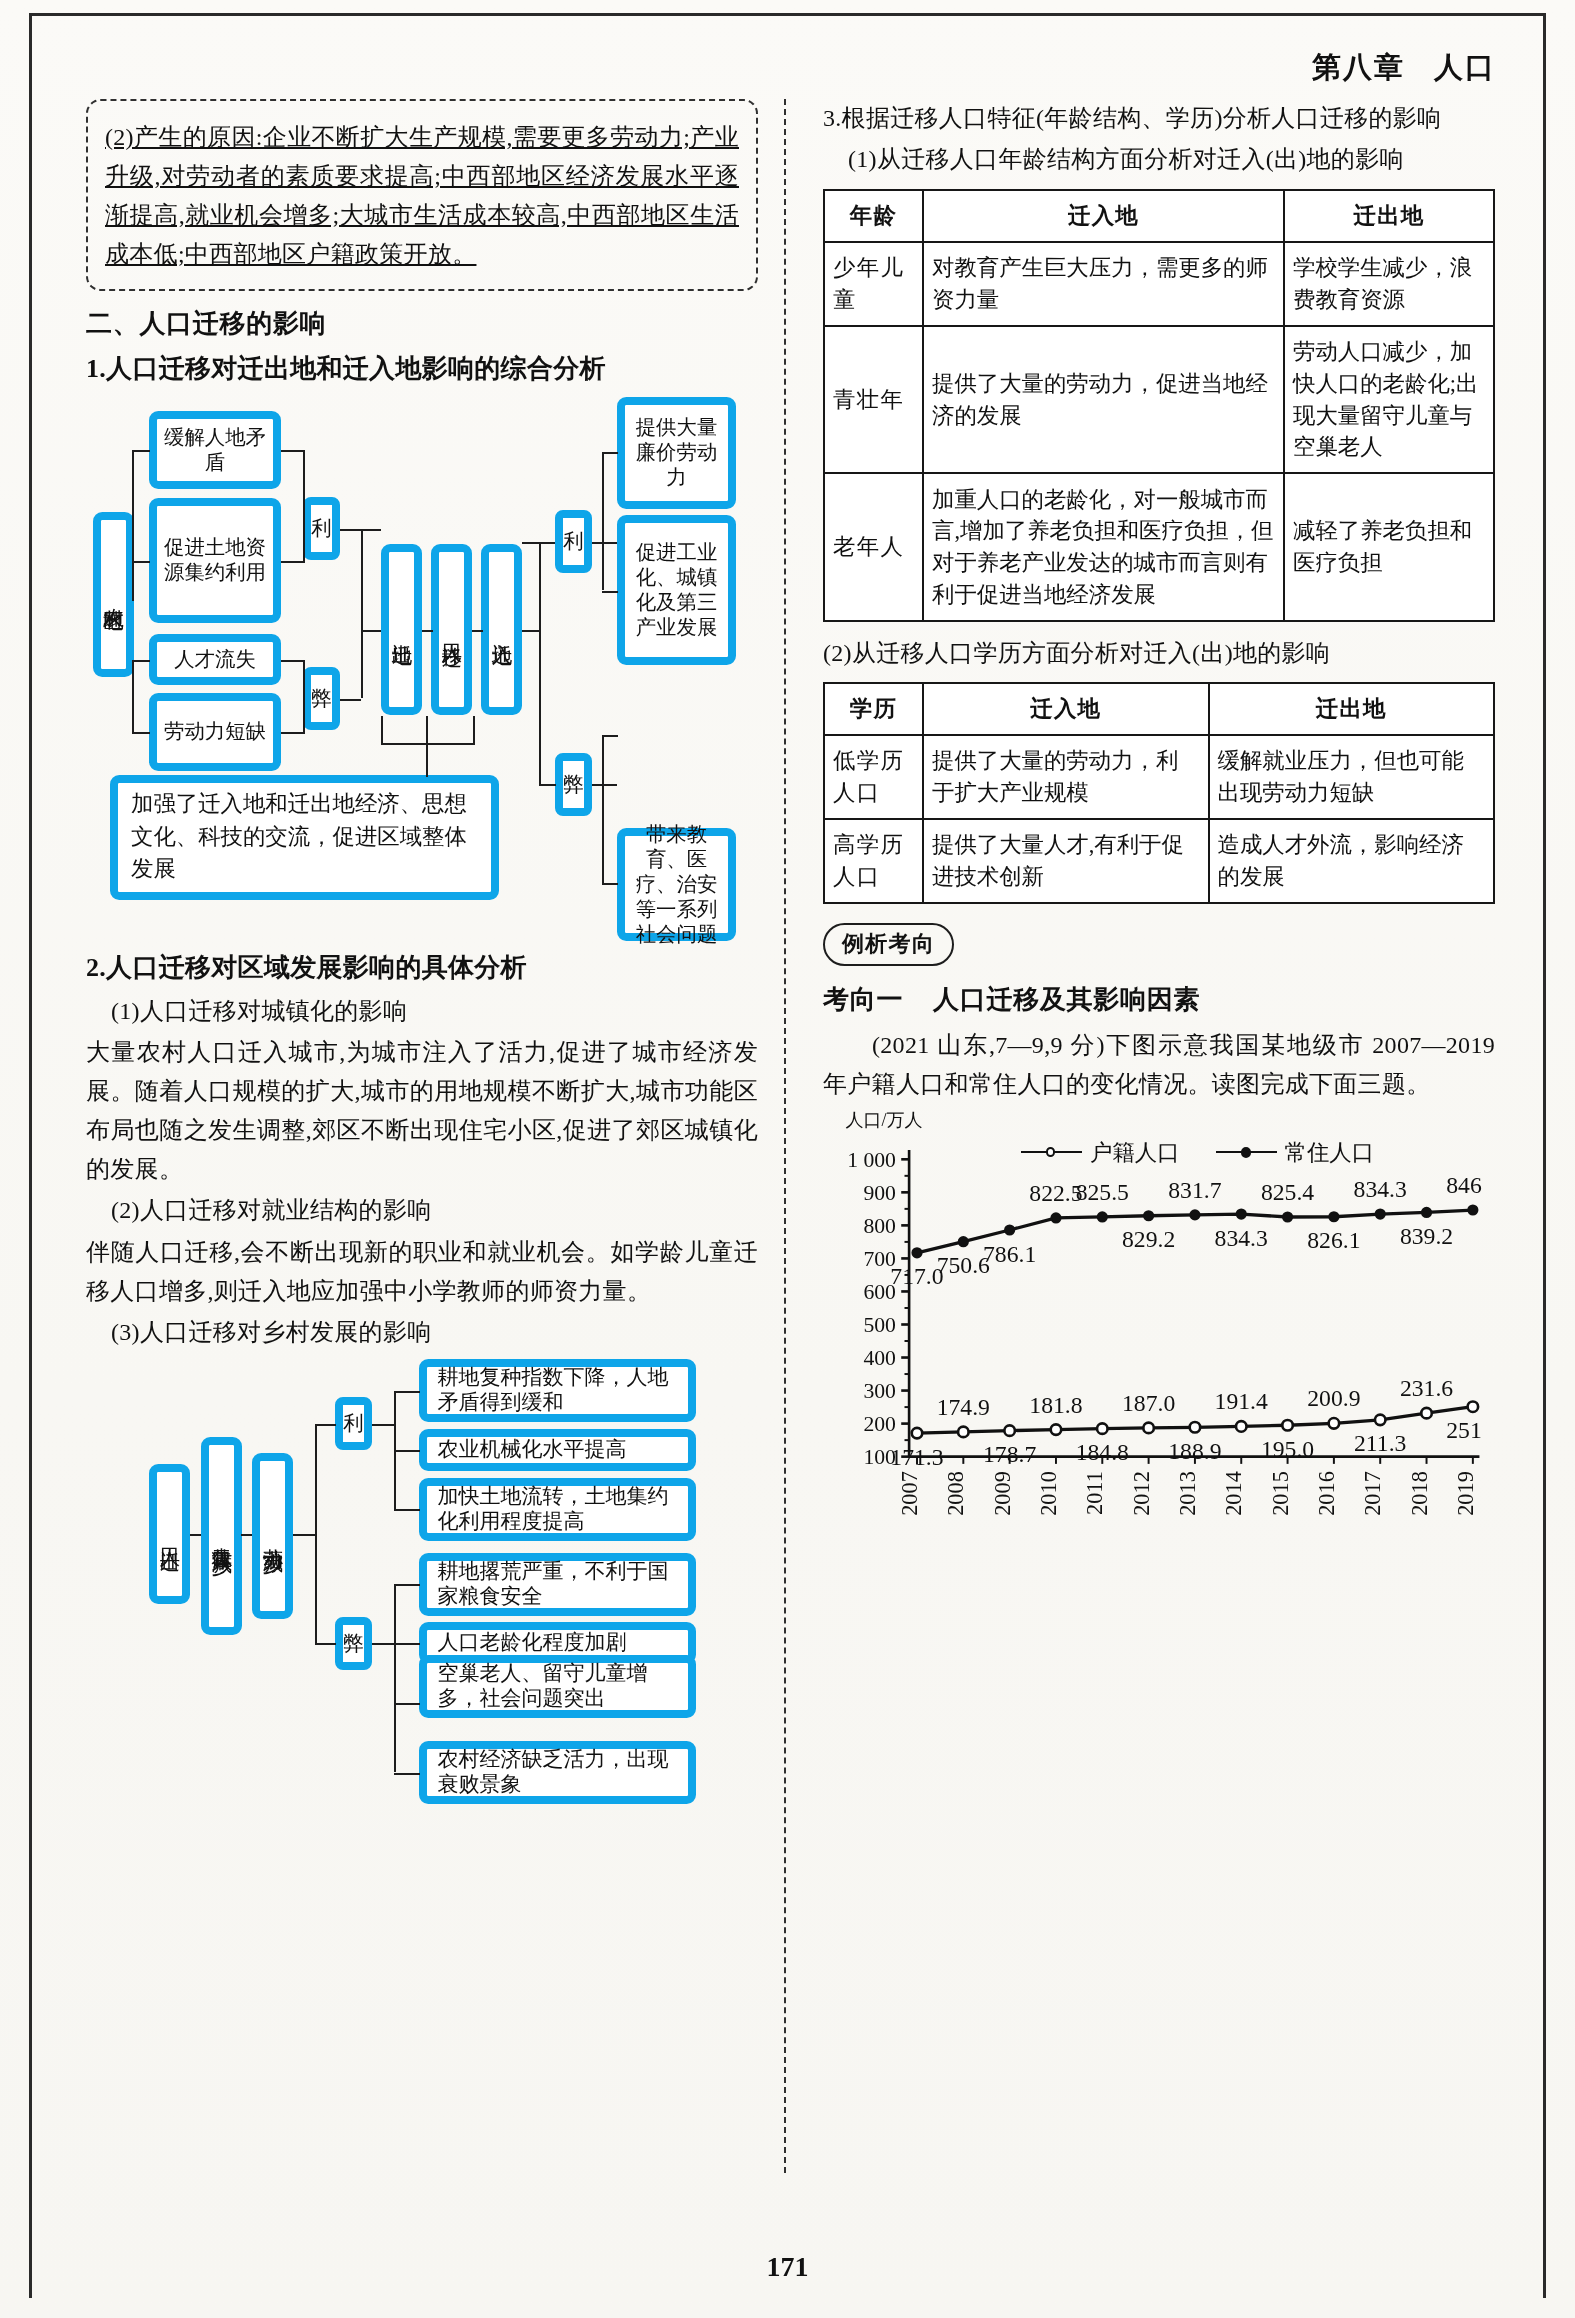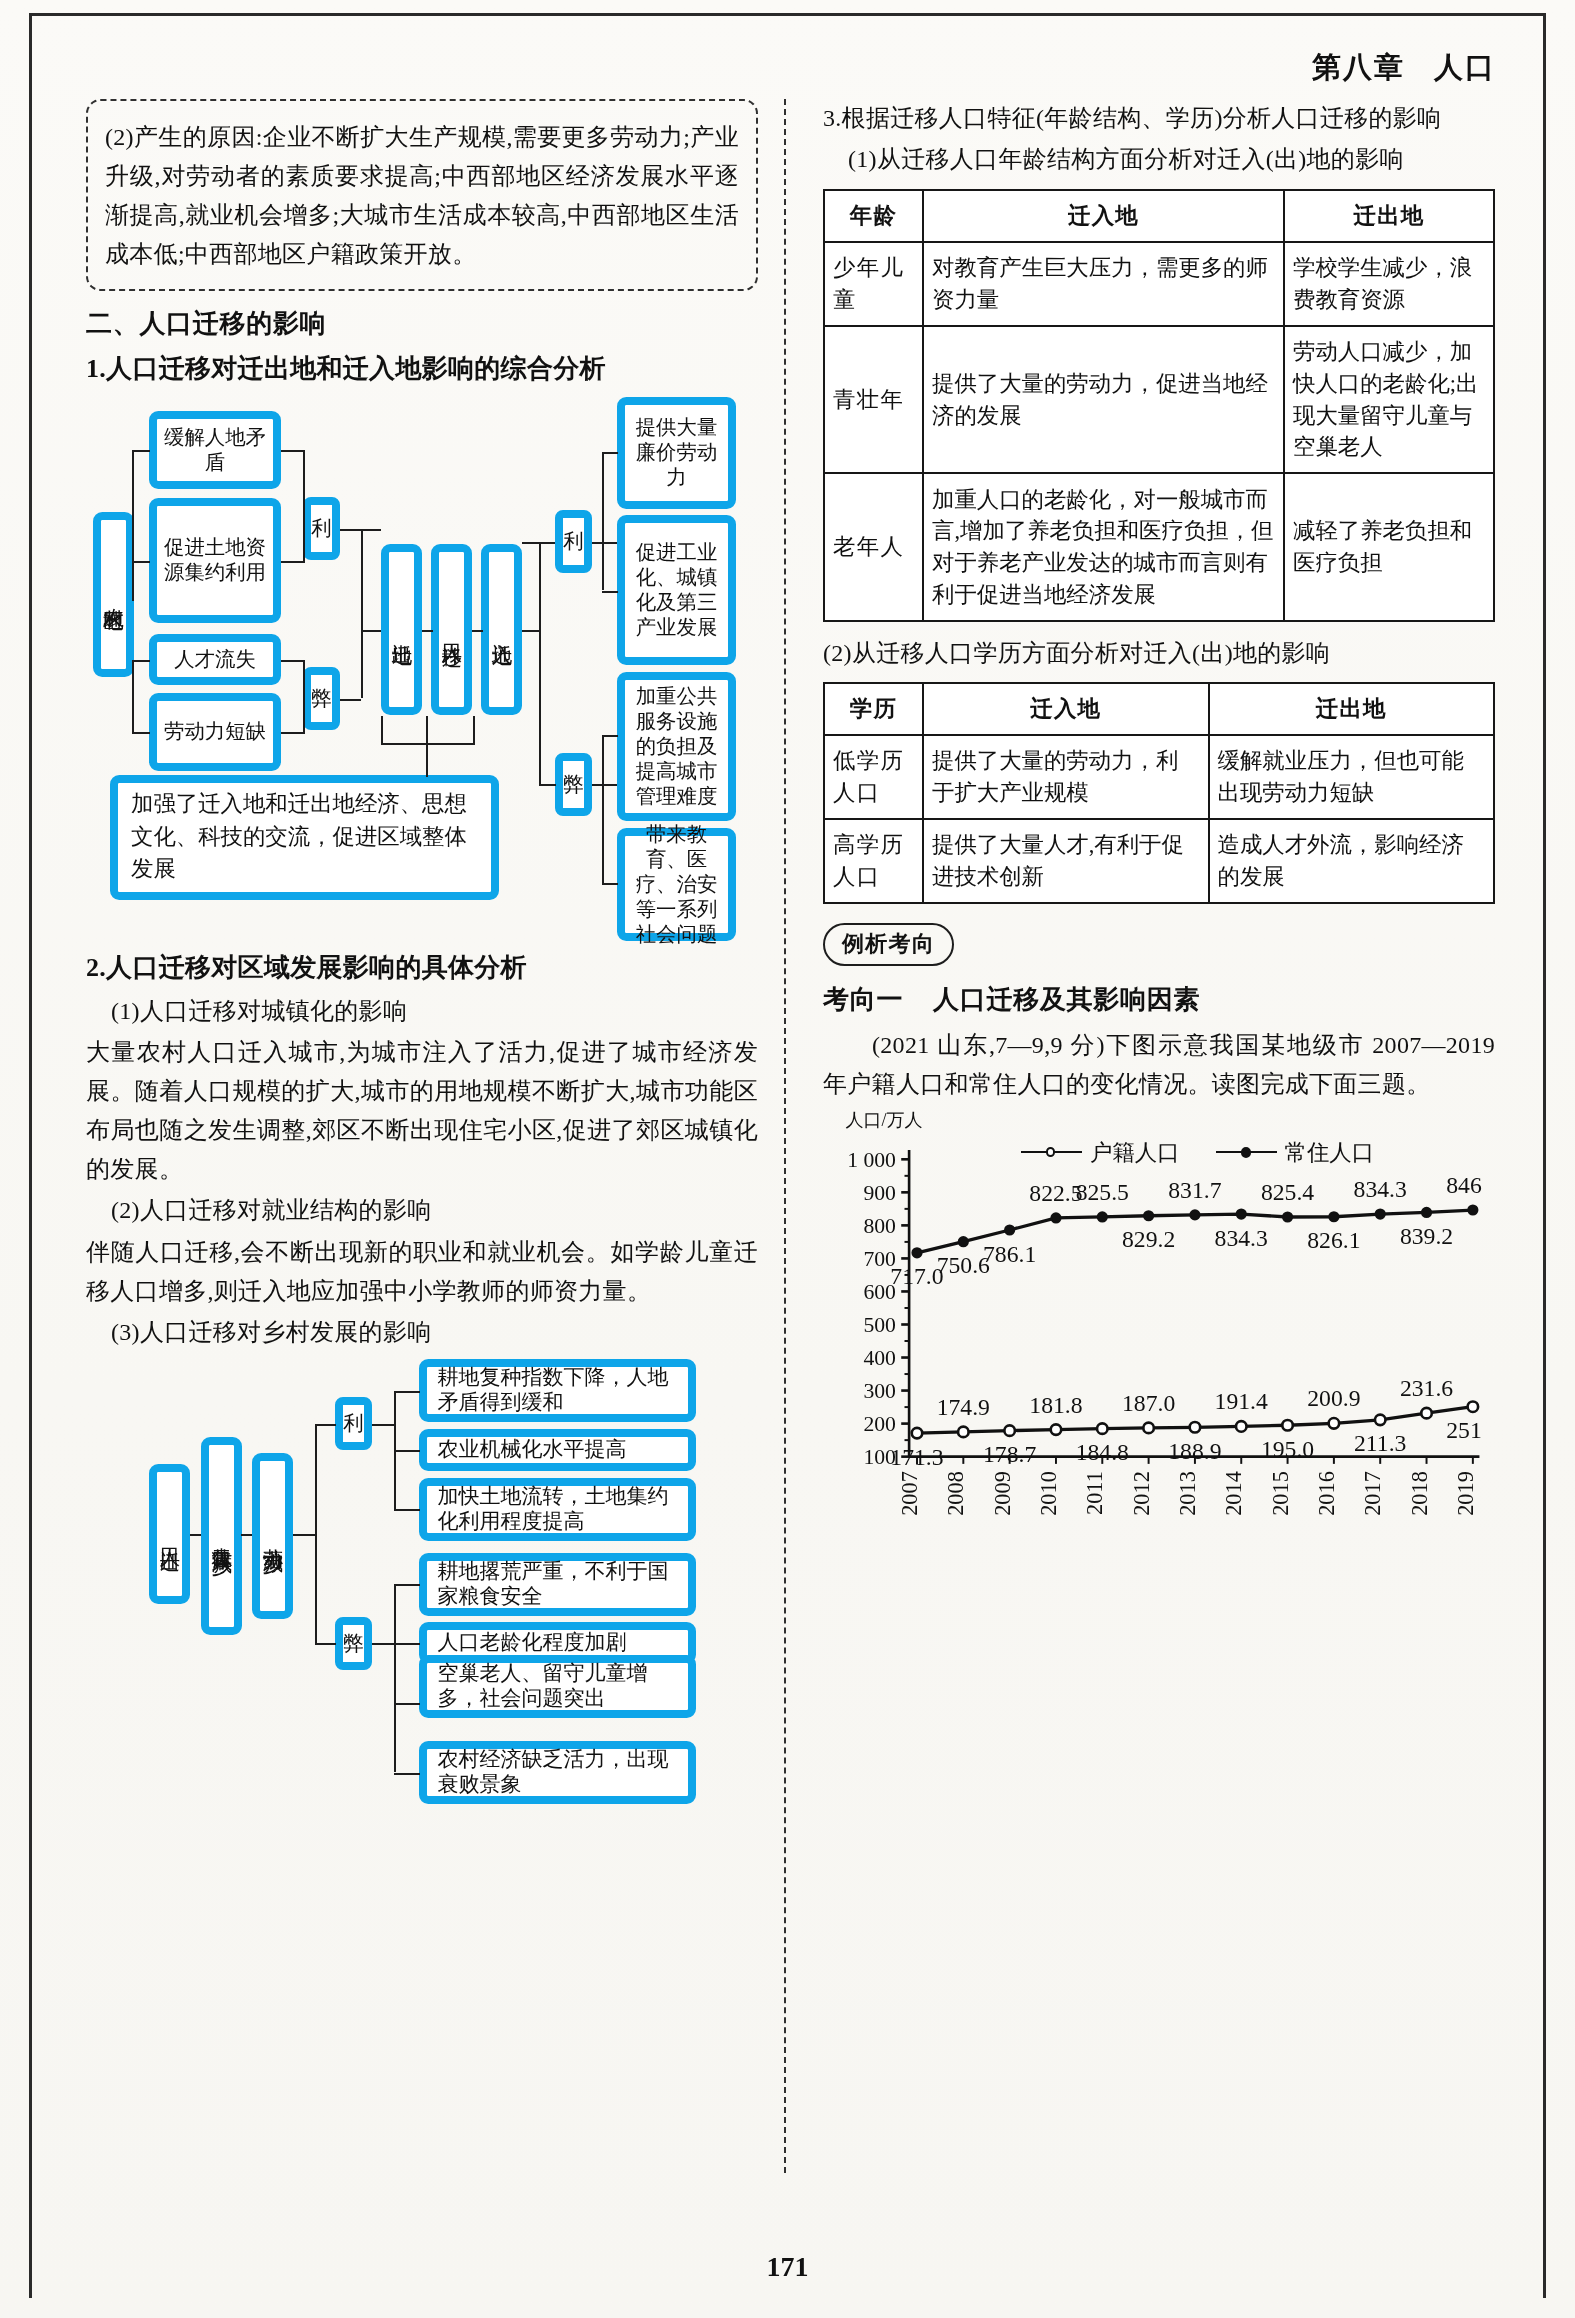--- a/index.html
+++ b/index.html
@@ -37,20 +37,21 @@
   .divider {
     position:absolute; left:784px; top:99px; width:0; height:2074px;
     border-left:2.6px dashed #2f2f2f;
   }
 
   .dashbox {
     border:2px dashed #303030;
     border-radius:14.5px;
     padding:17px 17px 13px 17px;
     margin-bottom:6.6px;
+    text-decoration:underline;
   }
   p.body {
     font-size:24px; line-height:1.62; margin:0 0 2.6px 0;
     text-align:justify; letter-spacing:0.3px;
   }
   p.ind2 { padding-left:25px; }
   h2.sec {
     font-size:26px; font-weight:700; margin:14.5px 0 9.2px 0; letter-spacing:0.7px;
   }
   h3.sub {
@@ -192,23 +193,20 @@
       <span>弊</span>
     </div>
 
     <div class="node" style="left:531px; top:4px; width:119px; height:112px;">
       <span>提供大量廉价劳动力</span>
     </div>
     <div class="node" style="left:531px; top:122px; width:119px; height:150px;">
       <span>促进工业化、城镇化及第三产业发展</span>
     </div>
 
-    <div class="node" style="left:531px; top:279px; width:119px; height:149px;">
-      <span>加重公共服务设施的负担及提高城市管理难度</span>
-    </div>
     <div class="node" style="left:531px; top:435px; width:119px; height:113px;">
       <span>带来教育、医疗、治安等一系列社会问题</span>
     </div>
 
     <div class="node" style="left:24px; top:382px; width:389px; height:125px; font-size:22.4px; line-height:1.45; padding:6.6px 13px; text-align:left; justify-content:flex-start;">
       <span>加强了迁入地和迁出地经济、思想文化、科技的交流，促进区域整体发展</span>
     </div>
 
     <div class="conn v" style="left:46px; top:57px; height:151px;"></div>
     <div class="conn h" style="left:46px; top:57px; width:18.4px;"></div>

